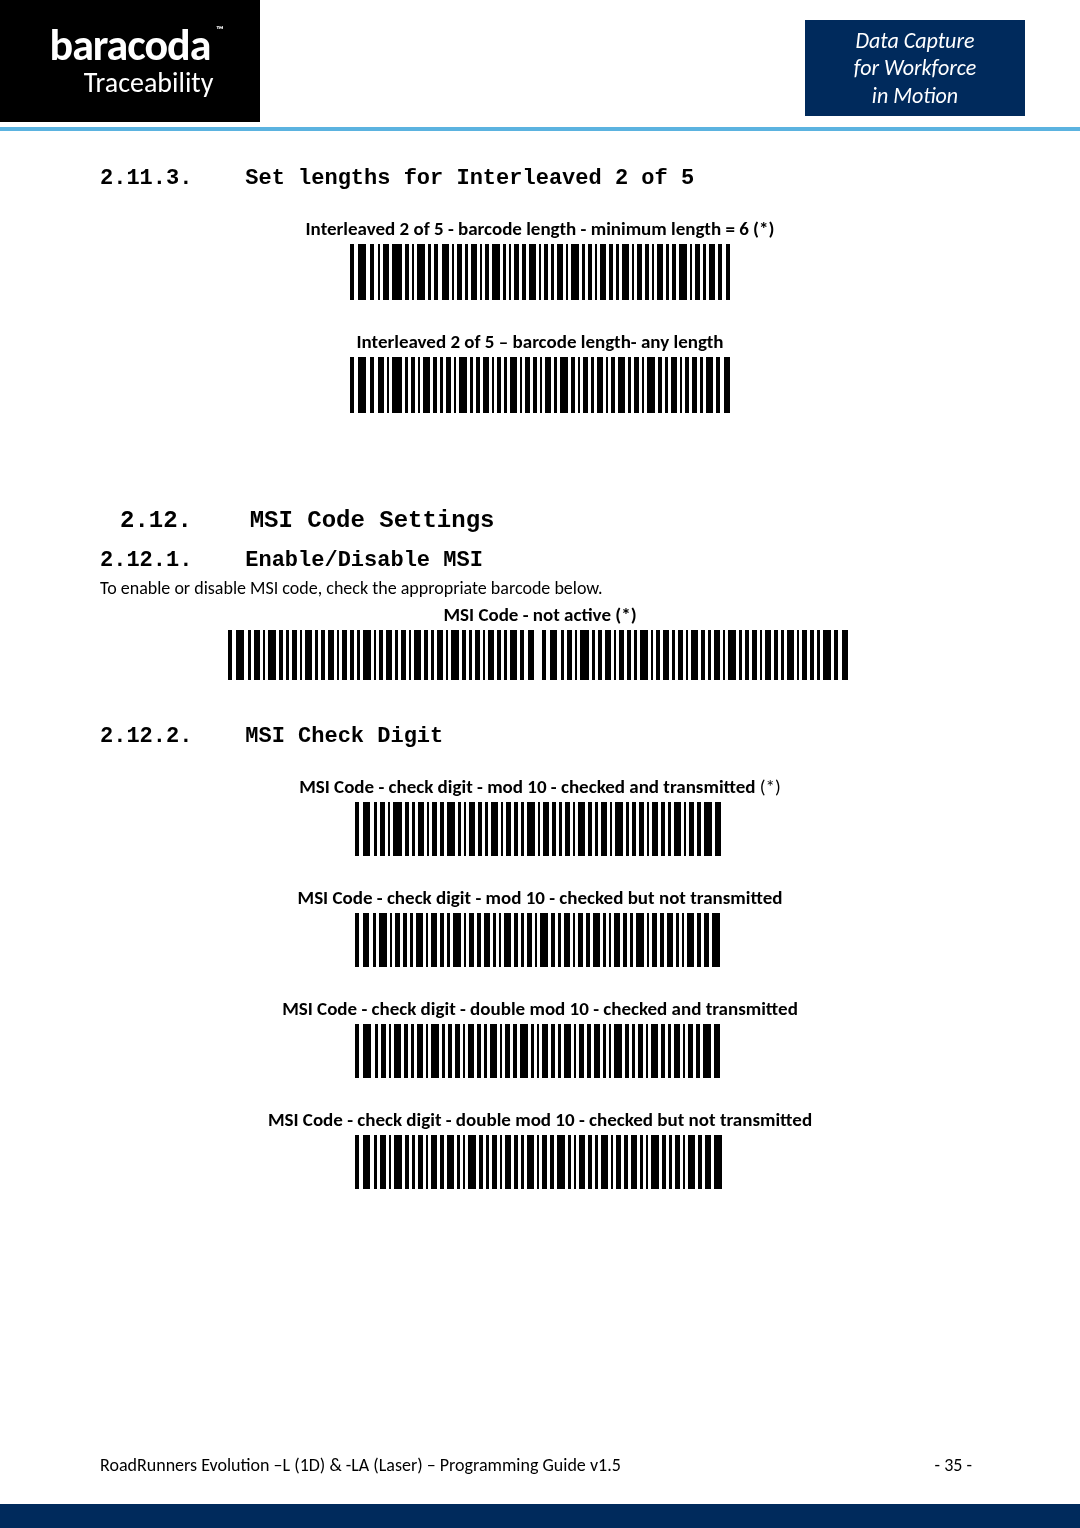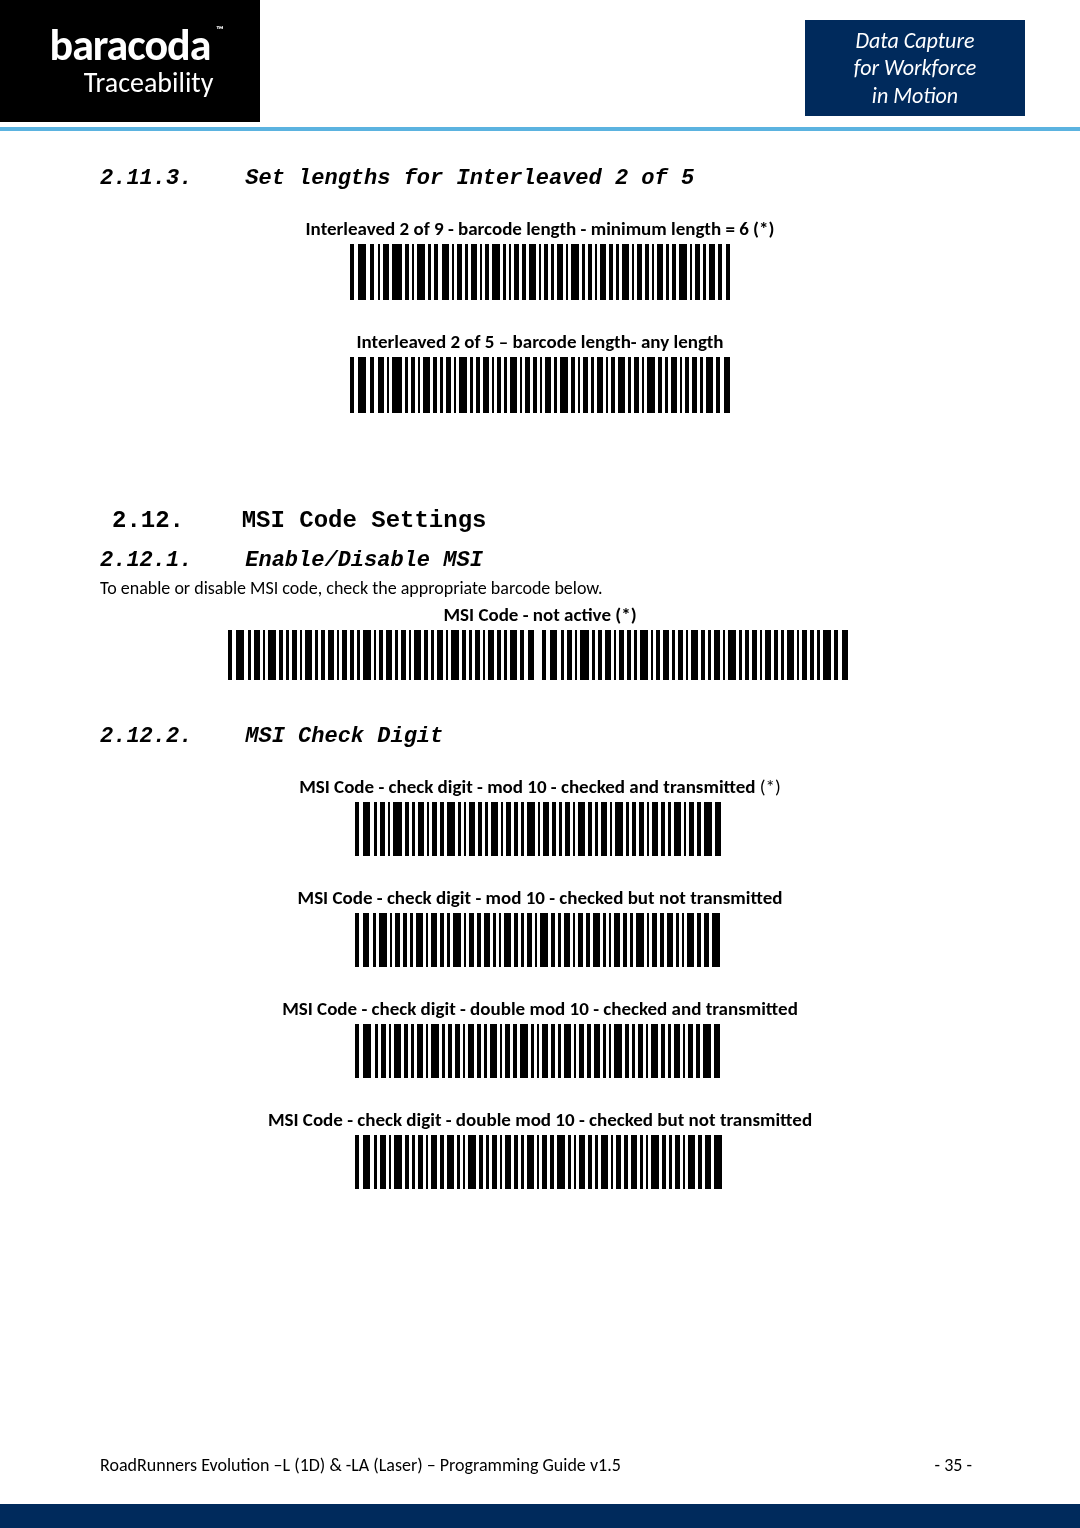--- a/index.html
+++ b/index.html
@@ -80,21 +80,21 @@
     padding: 30px 100px 0 100px;
     color: #000;
   }
   .sec-num {
     font-family: "Courier New", monospace;
     font-weight: bold;
     font-size: 22px;
     margin-top: 6px;
   }
   .h2 { margin-top: 60px; }
-  .h3 { margin-top: 6px; font-style: italic; }
+  .h3 { margin-top: 6px; }
   .para {
     font-size: 18px;
     margin-top: 4px;
   }
   .item {
     text-align: center;
     margin-top: 26px;
   }
   .item .label {
     font-size: 19px;
@@ -147,21 +147,21 @@
 
   <div class="content">
 
     <div class="sec-num h3">
       <span>2.11.3.</span>
       &nbsp;&nbsp;
       <span>Set lengths for Interleaved 2 of 5</span>
     </div>
 
     <div class="item">
-      <div class="label">Interleaved 2 of 9 - barcode length - minimum length = 6 (*)</div>
+      <div class="label">Interleaved 2 of 5 - barcode length - minimum length = 6 (*)</div>
       <svg class="barcode" width="380" height="56">
         <g fill="#000">
           <rect x="0" y="0" width="4" height="56"></rect>
             <rect x="8" y="0" width="8" height="56"></rect>
             <rect x="20" y="0" width="4" height="56"></rect>
             <rect x="28" y="0" width="2" height="56"></rect>
             <rect x="33" y="0" width="6" height="56"></rect>
             <rect x="42" y="0" width="10" height="56"></rect>
             <rect x="55" y="0" width="4" height="56"></rect>
             <rect x="62" y="0" width="2" height="56"></rect>
@@ -264,21 +264,21 @@
             <rect x="335" y="0" width="4" height="56"></rect>
             <rect x="342" y="0" width="5" height="56"></rect>
             <rect x="350" y="0" width="3" height="56"></rect>
             <rect x="356" y="0" width="7" height="56"></rect>
             <rect x="366" y="0" width="4" height="56"></rect>
             <rect x="374" y="0" width="6" height="56"></rect>
         </g>
       </svg>
     </div>
 
-    <div class="sec-num h2" style="margin-top:90px; font-size:24px; margin-left:12px;">
+    <div class="sec-num h2" style="margin-top:90px; font-size:24px; margin-left:20px;">
       <span>2.12.</span>
       &nbsp;&nbsp;
       <span>MSI Code Settings</span>
     </div>
 
     <div class="sec-num h3" style="margin-top:14px;">
       <span>2.12.1.</span>
       &nbsp;&nbsp;
       <span>Enable/Disable MSI</span>
     </div>

